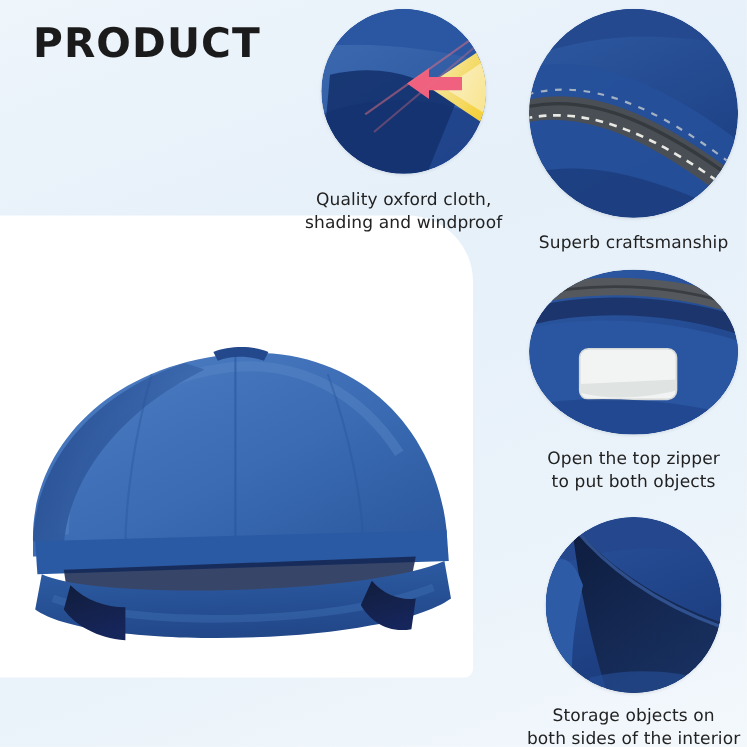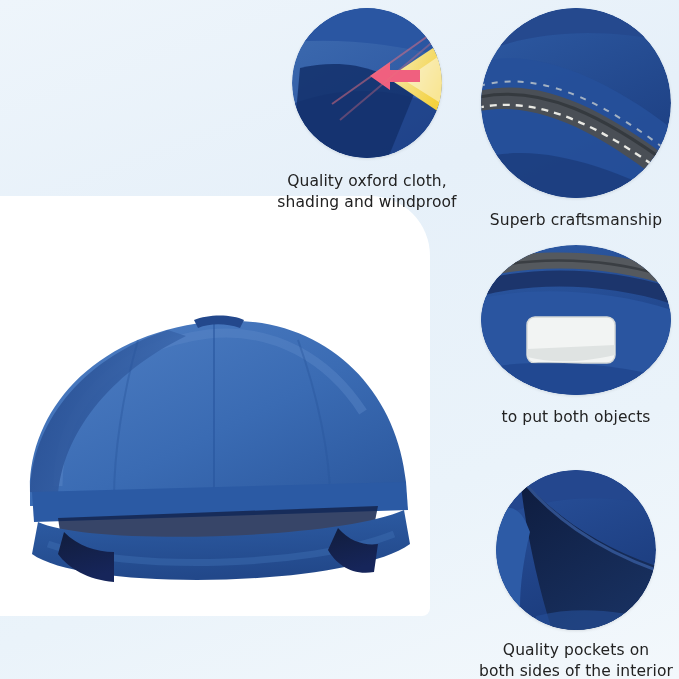--- a/index.html
+++ b/index.html
@@ -107,20 +107,21 @@
   #detail-pockets .caption { margin-top: 10px; }
 
   .cap-line { display: block; white-space: nowrap; }
 </style>
 </head>
 <body>
 
 <div class="poster">
 
   <div class="title-block">
+    <div class="title-line">PRODUCT</div>
   </div>
 
   <div class="hero">
     <div class="hero-shadow"></div>
     <div class="tent">
       <svg width="400" height="290" viewBox="0 0 400 290" xmlns="http://www.w3.org/2000/svg">
         <defs>
           <linearGradient id="topPanel" x1="0" y1="0" x2="1" y2="1">
             <stop offset="0%" stop-color="#4f7fc4"></stop>
             <stop offset="55%" stop-color="#3a6bb3"></stop>
@@ -270,20 +271,21 @@
 
           <rect x="46" y="72" width="88" height="46" rx="8" fill="#f2f4f3"></rect>
           <rect x="46" y="72" width="88" height="46" rx="8" fill="none" stroke="#d4d8d8" stroke-width="1.5"></rect>
           <path d="M46 104 L 134 100 L 134 110 C 100 118, 70 118, 46 112 Z" fill="#dfe3e2"></path>
 
           <path d="M-4 124 C 60 112, 130 118, 194 134 L 194 150 L -4 150 Z" fill="#20468e" opacity="0.85"></path>
         </g>
       </svg>
     </div>
     <div class="caption">
+      <span class="cap-line">Open the top zipper</span>
       <span class="cap-line">to put both objects</span>
     </div>
   </div>
 
   <div class="detail" id="detail-pockets">
     <div class="circle">
       <svg width="160" height="160" viewBox="0 0 160 160" xmlns="http://www.w3.org/2000/svg">
         <defs>
           <clipPath id="c4">
               <circle cx="80" cy="80" r="80"></circle>
@@ -305,18 +307,18 @@
 
           <path d="M26 10 C 54 44, 98 78, 160 100" stroke="#3c63a8" stroke-width="3" fill="none" opacity="0.7"></path>
 
           <path d="M0 40 C 18 34, 26 40, 34 62 C 24 104, 22 140, 26 160 L 0 160 Z" fill="#2d5ba6"></path>
 
           <path d="M40 146 C 80 136, 126 140, 160 152 L 160 160 L 40 160 Z" fill="#26509a" opacity="0.6"></path>
         </g>
       </svg>
     </div>
     <div class="caption">
-      <span class="cap-line">Quality pockets on</span>
+      <span class="cap-line">Storage objects on</span>
       <span class="cap-line">both sides of the interior</span>
     </div>
   </div>
 
 </div>
 
 </body></html>

